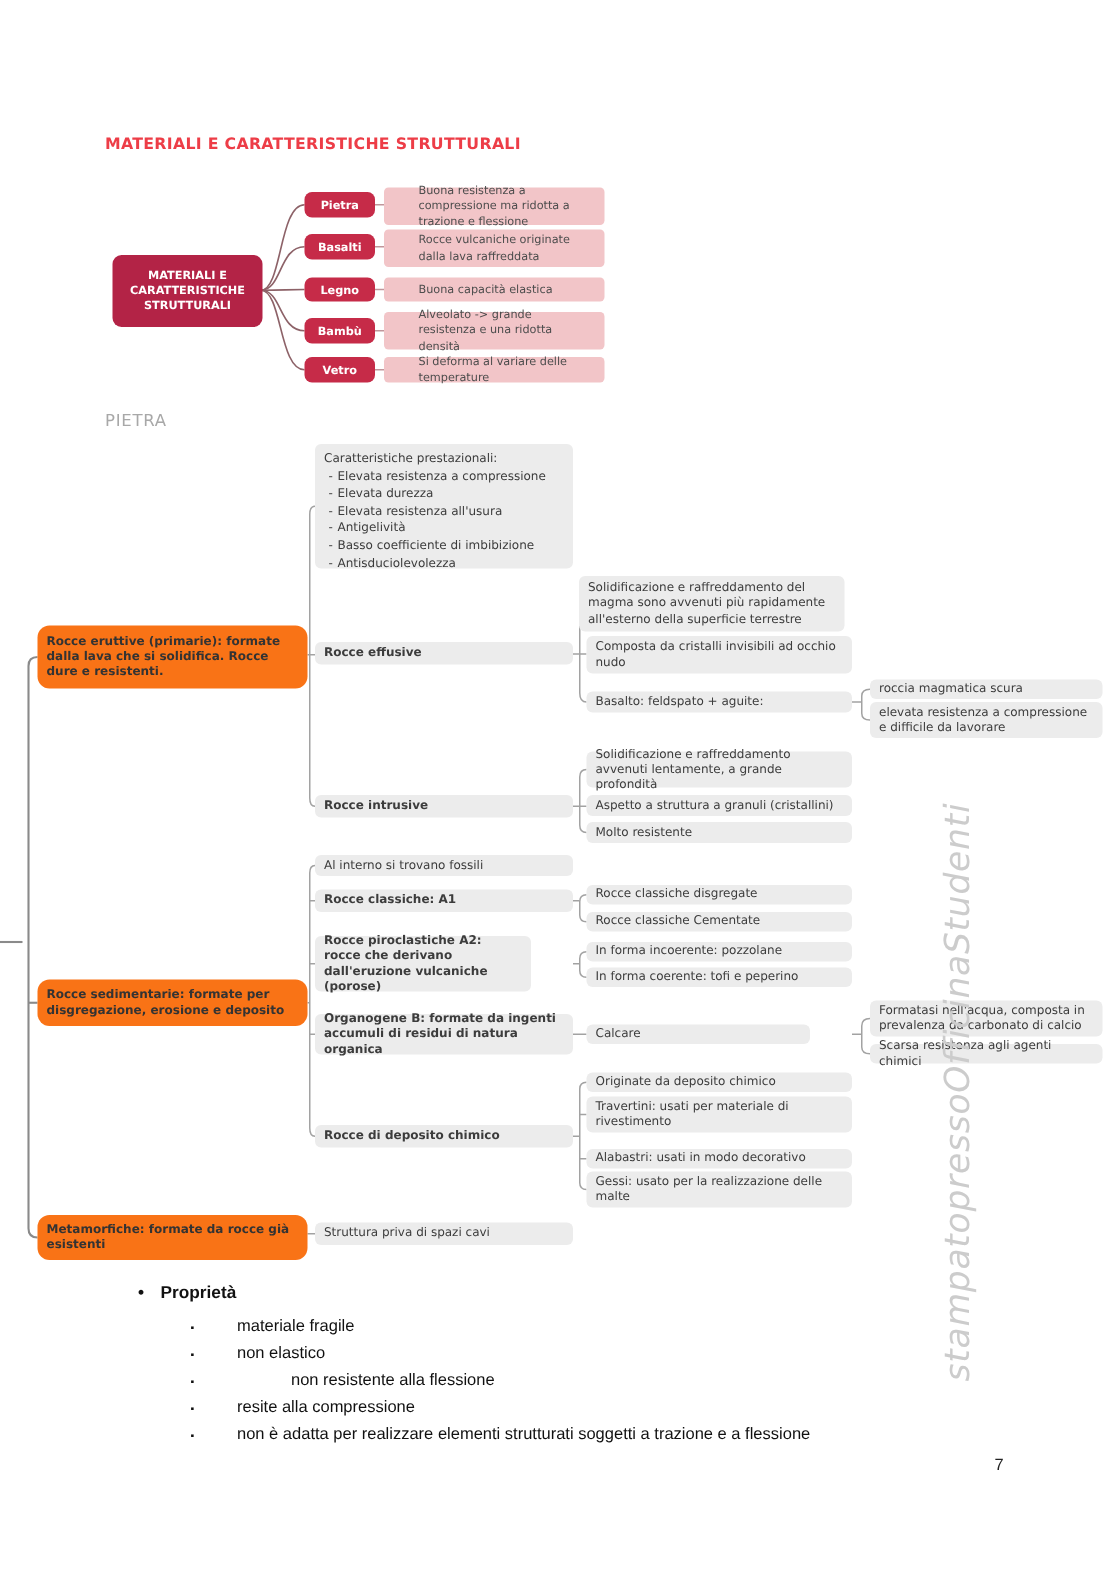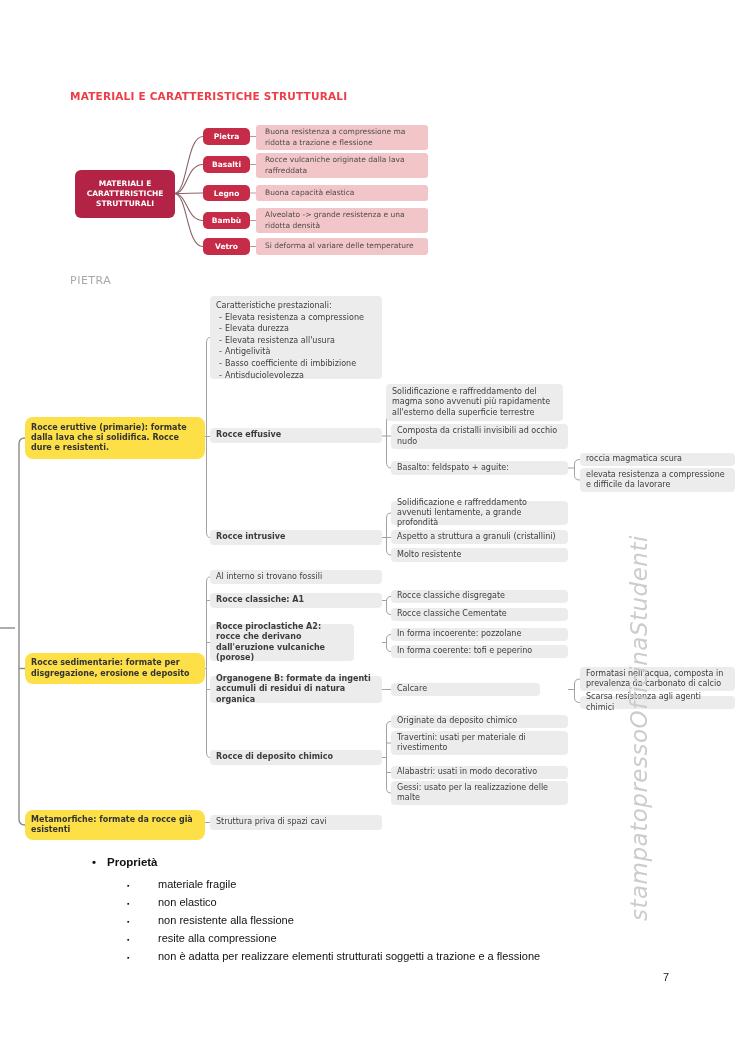--- a/index.html
+++ b/index.html
@@ -23,33 +23,33 @@
     background:#b32346; border-radius:6px; color:#fff; font-weight:bold;
     font-size:7.5px; line-height:1.35; display:flex; align-items:center;
     justify-content:center; text-align:center; padding:0 8px; box-sizing:border-box;
   }
   .branch-node {
     position:absolute; left:203px; width:47px; background:#c62b48;
     border-radius:5px; color:#fff; font-weight:bold; font-size:7.5px;
     display:flex; align-items:center; justify-content:center; box-sizing:border-box;
   }
   .pink-box {
-    position:absolute; left:256px; width:172px; background:#f2c5c8;
+    position:absolute; left:256px; width:147px; background:#f2c5c8;
     border-radius:3px; color:#4d4d4d; font-size:7.5px; line-height:1.42;
-    display:flex; align-items:center; padding:1px 9px; box-sizing:border-box;
+    display:flex; align-items:center; padding:1px 23px; box-sizing:border-box;
   }
 
   
   .gbox {
     position:absolute; background:#ececec; border-radius:4px; color:#3c3c3c;
     font-size:8px; line-height:1.28; display:flex; align-items:center;
     padding:1px 6px; box-sizing:border-box;
   }
   .gbox.bold { font-weight:bold; }
-  .gbox.big { background:#fde047; border-radius:8px; color:#333; }
+  .gbox.big { background:#f97316; border-radius:8px; color:#333; }
   .carat {
     position:absolute; left:210px; top:296px; width:172px; height:83px;
     background:#ececec; border-radius:4px; color:#3c3c3c; font-size:8px;
     line-height:1.45; padding:4px 6px; box-sizing:border-box;
   }
   .carat-row { display:flex; }
   .carat-row .dash { width:9px; flex:0 0 9px; padding-left:3px; box-sizing:border-box; }
 
   .watermark {
     position:absolute; left:622px; top:536px; height:385px; width:34px;
@@ -214,21 +214,21 @@
   <span>Proprietà</span>
 </div>
 <div class="prop-item" style="top:878px;">
     <span class="sq">▪</span>
     <span>materiale fragile</span>
   </div>
 <div class="prop-item" style="top:896px;">
     <span class="sq">▪</span>
     <span>non elastico</span>
   </div>
-<div class="prop-item" style="top:914px;">
+<div class="prop-item" style="top:914px;gap:36px;">
     <span class="sq">▪</span>
     <span>non resistente alla flessione</span>
   </div>
 <div class="prop-item" style="top:932px;">
     <span class="sq">▪</span>
     <span>resite alla compressione</span>
   </div>
 <div class="prop-item" style="top:950px;">
     <span class="sq">▪</span>
     <span>non è adatta per realizzare elementi strutturati soggetti a trazione e a flessione</span>

